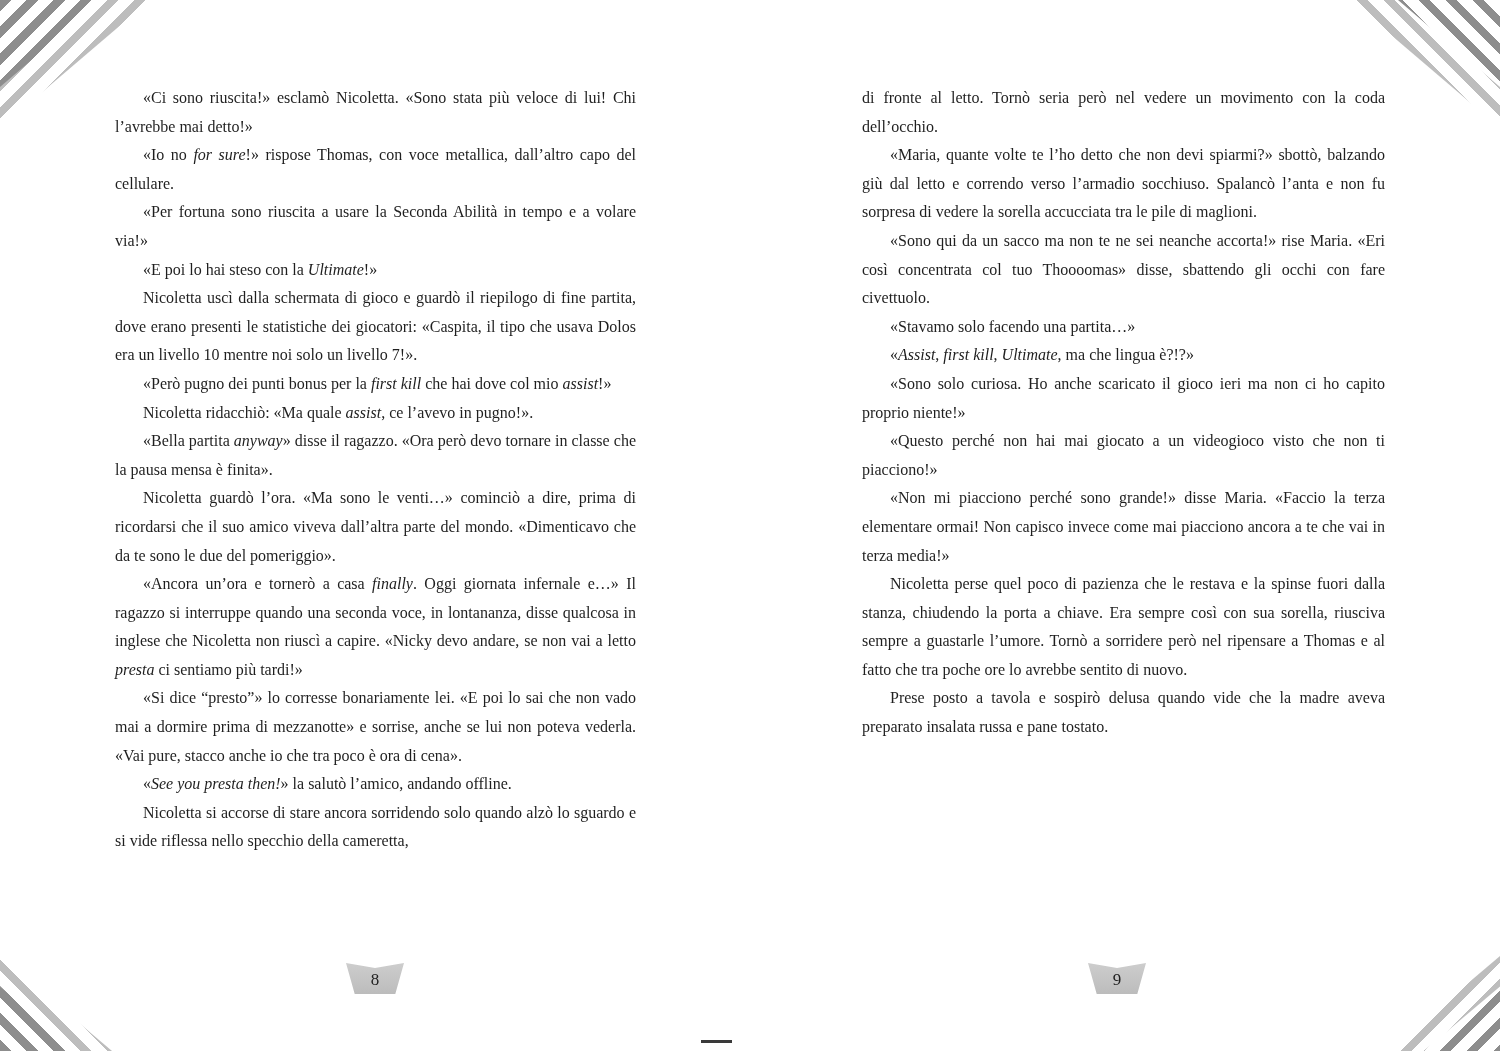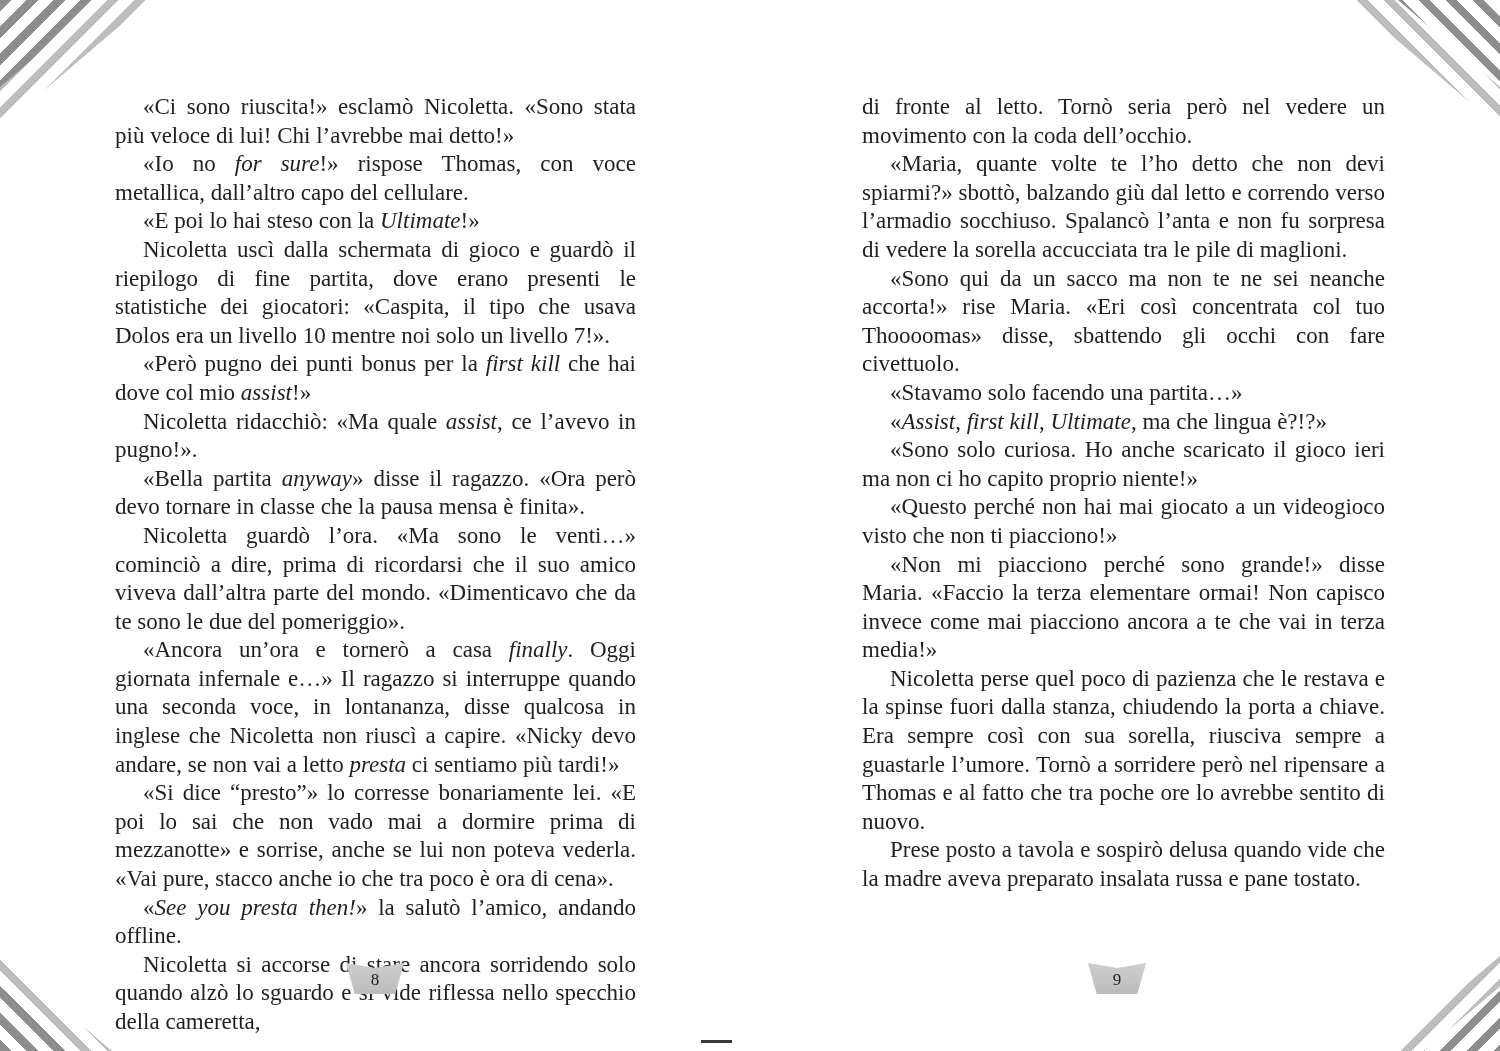--- a/index.html
+++ b/index.html
@@ -65,22 +65,22 @@
   }
   .corner-br .inner {
     right: 0; bottom: 0; width: 68%; height: 68%;
     clip-path: polygon(100% 0, 100% 100%, 0 100%);
     background: repeating-linear-gradient(135deg, #8d8d8d 0 8px, #ffffff 8px 19px);
   }
 
   
   .text-block {
     position: absolute;
-    top: 93px;
-    font-size: 23px;
+    top: 84px;
+    font-size: 16px;
     line-height: 28.6px;
     text-align: justify;
   }
   .text-block-left  { left: 115px; width: 521px; }
   .text-block-right { left: 862px; width: 523px; }
 
   .text-block p {
     margin: 0;
     text-indent: 28px;
   }
@@ -136,20 +136,21 @@
   </div>
   <div class="corner corner-br">
     <div class="band outer"></div>
     <div class="band inner"></div>
   </div>
 
   <section>
     <div class="text-block text-block-left" id="page-text-0">
         <p><span>«Ci sono riuscita!» esclamò Nicoletta. «Sono stata più veloce di lui! Chi l’avrebbe mai detto!»</span></p>
         <p><span>«Io no </span><em>for sure</em><span>!» rispose Thomas, con voce metallica, dall’altro capo del cellulare.</span></p>
+        <p><span>«Per fortuna sono riuscita a usare la Seconda Abilità in tempo e a volare via!»</span></p>
         <p><span>«E poi lo hai steso con la </span><em>Ultimate</em><span>!»</span></p>
         <p><span>Nicoletta uscì dalla schermata di gioco e guardò il riepilogo di fine partita, dove erano presenti le statistiche dei giocatori: «Caspita, il tipo che usava Dolos era un livello 10 mentre noi solo un livello 7!».</span></p>
         <p><span>«Però pugno dei punti bonus per la </span><em>first kill</em><span> che hai dove col mio </span><em>assist</em><span>!»</span></p>
         <p><span>Nicoletta ridacchiò: «Ma quale </span><em>assist</em><span>, ce l’avevo in pugno!».</span></p>
         <p><span>«Bella partita </span><em>anyway</em><span>» disse il ragazzo. «Ora però devo tornare in classe che la pausa mensa è finita».</span></p>
         <p><span>Nicoletta guardò l’ora. «Ma sono le venti…» cominciò a dire, prima di ricordarsi che il suo amico viveva dall’altra parte del mondo. «Dimenticavo che da te sono le due del pomeriggio».</span></p>
         <p><span>«Ancora un’ora e tornerò a casa </span><em>finally</em><span>. Oggi giornata infernale e…» Il ragazzo si interruppe quando una seconda voce, in lontananza, disse qualcosa in inglese che Nicoletta non riuscì a capire. «Nicky devo andare, se non vai a letto </span><em>presta</em><span> ci sentiamo più tardi!»</span></p>
         <p><span>«Si dice “presto”» lo corresse bonariamente lei. «E poi lo sai che non vado mai a dormire prima di mezzanotte» e sorrise, anche se lui non poteva vederla. «Vai pure, stacco anche io che tra poco è ora di cena».</span></p>
         <p><span>«</span><em>See you presta then!</em><span>» la salutò l’amico, andando offline.</span></p>
         <p><span>Nicoletta si accorse di stare ancora sorridendo solo quando alzò lo sguardo e si vide riflessa nello specchio della cameretta,</span></p>

